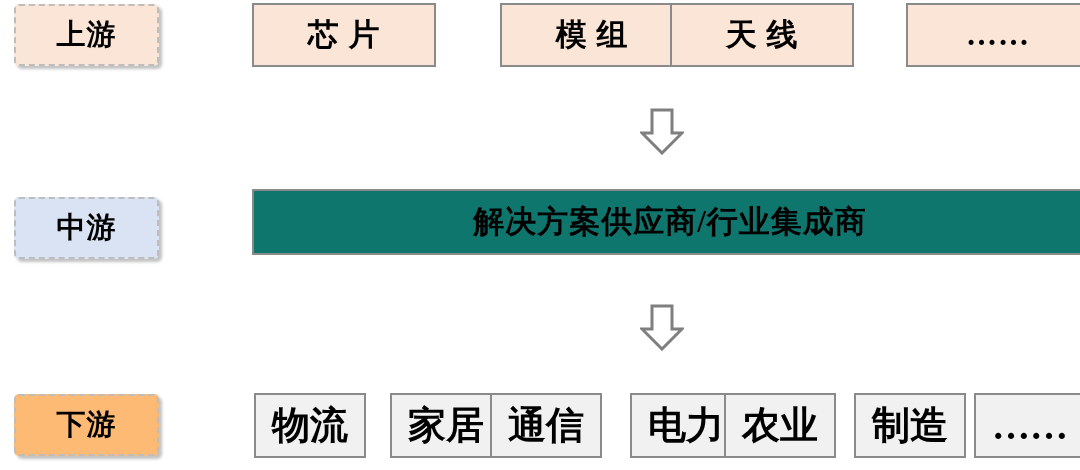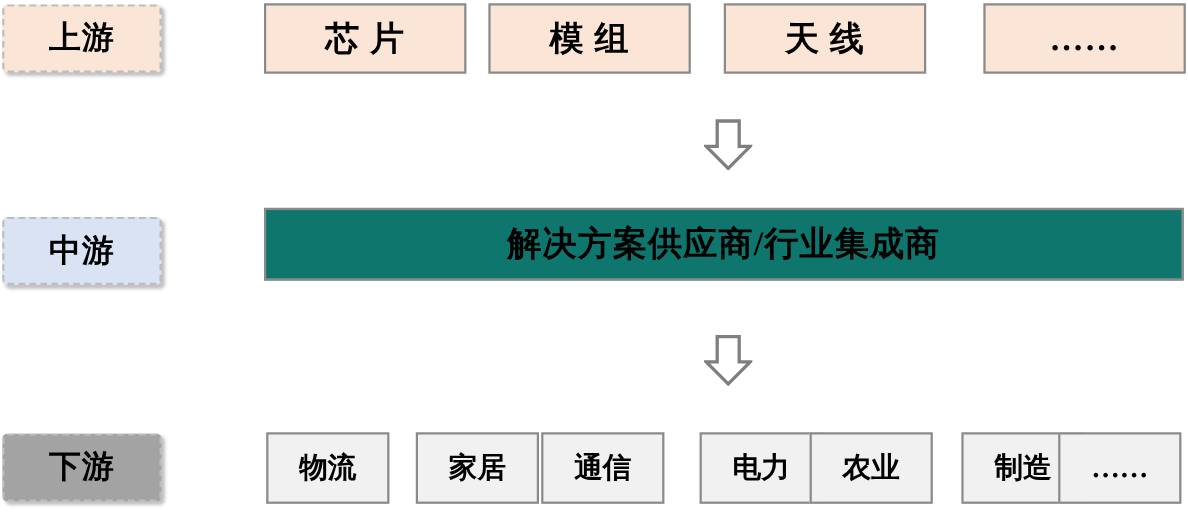--- a/index.html
+++ b/index.html
@@ -17,35 +17,36 @@
     overflow: hidden;
   }
   .box, .label-box {
     position: absolute;
     display: flex;
     align-items: center;
     justify-content: center;
     box-sizing: border-box;
     font-weight: bold;
     white-space: nowrap;
+    margin-left: 12px;
   }
   
   .label-box {
     left: 2px;
     width: 145px;
     height: 62px;
     border: 2px dashed #bdbdbd;
     border-radius: 5px;
     box-shadow: 3px 3px 3px rgba(120,120,120,0.45);
     font-size: 29px;
     letter-spacing: 1px;
   }
   .label-upstream   { top: 4px;   background: #fbe5d6; }
   .label-midstream  { top: 197px; background: #dae3f3; }
-  .label-downstream { top: 394px; background: #a3a3a3; }
+  .label-downstream { top: 394px; background: #fdba74; }
   
   .box {
     border: 2.5px solid #8a8a8a;
     font-size: 31px;
   }
   .row-top .box {
     top: 3px;
     width: 184px;
     height: 64px;
     background: #fbe5d6;
@@ -57,41 +58,41 @@
     width: 836px;
     height: 66px;
     background: #0f766e;
     letter-spacing: 1px;
   }
   .row-bottom .box {
     top: 393px;
     width: 112px;
     height: 65px;
     background: #f1f1f1;
-    font-size: 26px;
+    font-size: 38px;
   }
   
   .arrow {
     position: absolute;
     left: 640px;
     width: 44px;
     height: 47px;
   }
   .arrow-1 { top: 108px; }
   .arrow-2 { top: 304px; }
 </style>
 </head>
 <body>
 
 <div class="canvas">
 
   <div class="row-top">
     <div class="label-box label-upstream">上游</div>
     <div class="box" style="left:240px">芯 片</div>
-    <div class="box" style="left:444px">模 组</div>
+    <div class="box" style="left:488px">模 组</div>
     <div class="box" style="left:658px">天 线</div>
     <div class="box" style="left:894px">……</div>
   </div>
 
   <svg class="arrow arrow-1" viewBox="0 0 44 47">
     <polygon points="12,2 32,2 32,25 42,25 22,45 2,25 12,25" fill="#ffffff" stroke="#7f7f7f" stroke-width="3" stroke-linejoin="miter"></polygon>
   </svg>
 
   <div class="row-mid">
     <div class="label-box label-midstream">中游</div>
@@ -99,20 +100,20 @@
   </div>
 
   <svg class="arrow arrow-2" viewBox="0 0 44 47">
     <polygon points="12,2 32,2 32,25 42,25 22,45 2,25 12,25" fill="#ffffff" stroke="#7f7f7f" stroke-width="3" stroke-linejoin="miter"></polygon>
   </svg>
 
   <div class="row-bottom">
     <div class="label-box label-downstream">下游</div>
     <div class="box" style="left:242px">物流</div>
     <div class="box" style="left:378px">家居</div>
-    <div class="box" style="left:492px">通信</div>
-    <div class="box" style="left:636px">电力</div>
-    <div class="box" style="left:736px">农业</div>
-    <div class="box" style="left:874px">制造</div>
+    <div class="box" style="left:478px">通信</div>
+    <div class="box" style="left:618px">电力</div>
+    <div class="box" style="left:712px">农业</div>
+    <div class="box" style="left:842px">制造</div>
     <div class="box" style="left:962px">……</div>
   </div>
 
 </div>
 
 </body></html>

